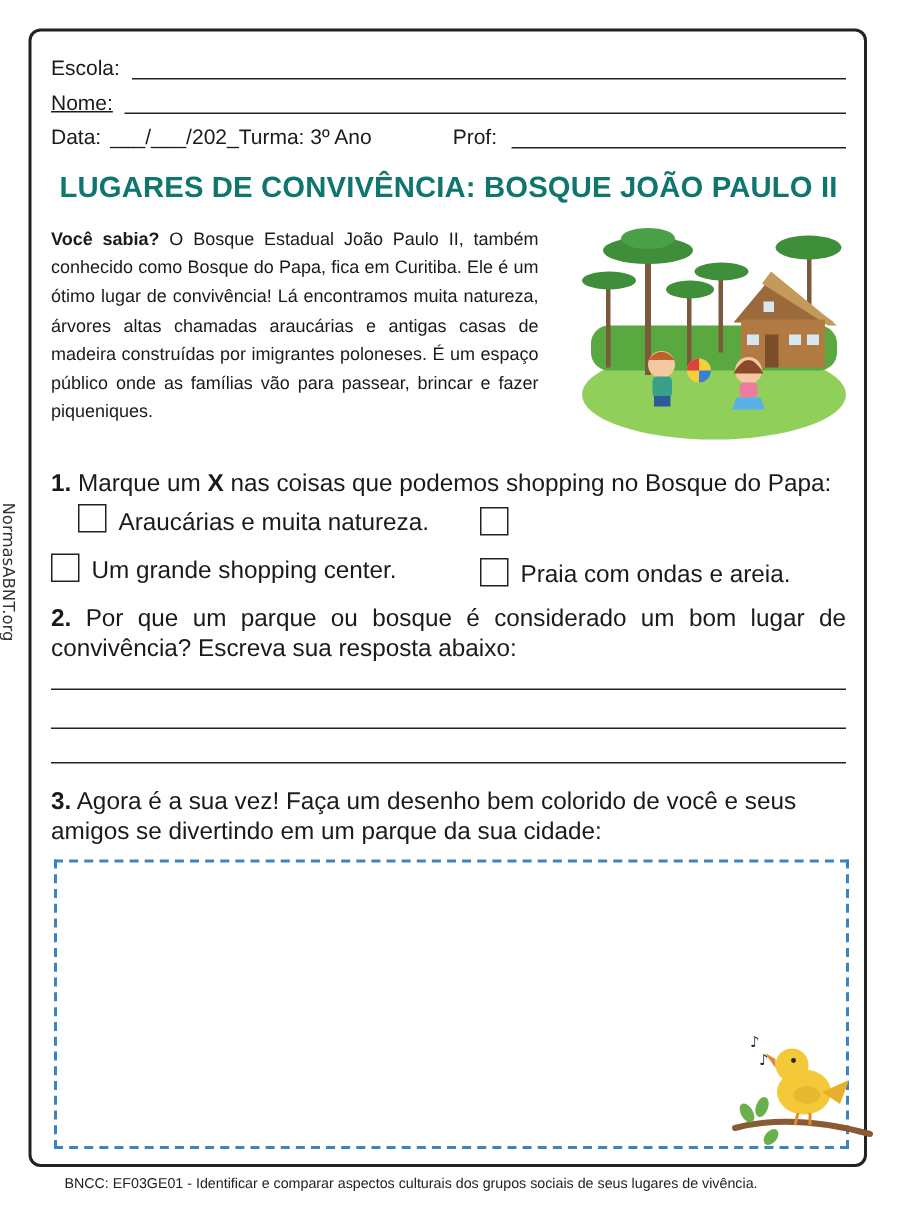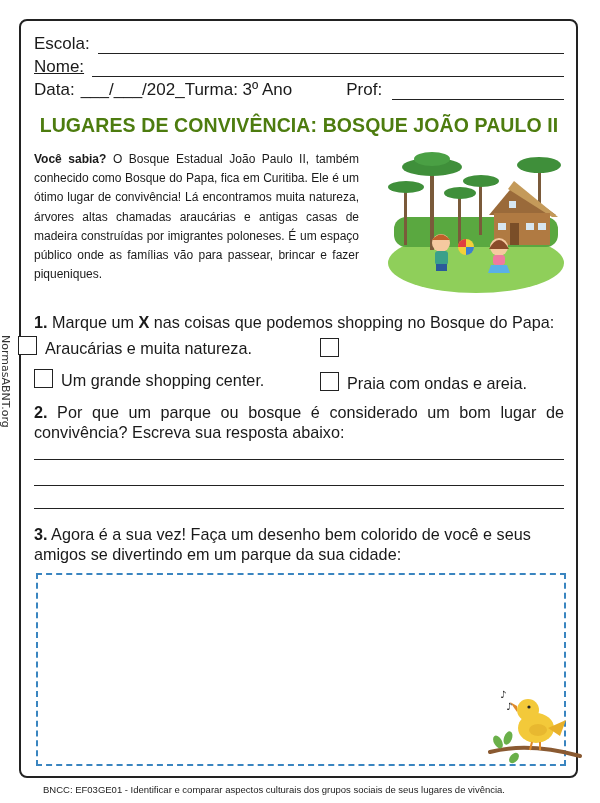--- a/index.html
+++ b/index.html
@@ -1,25 +1,25 @@
 <!DOCTYPE html>
 <html><head>
 <meta charset="utf-8">
 <style>
   html, body { margin: 0; padding: 0; background: #ffffff; }
   body { width: 600px; height: 803px; position: relative; overflow: hidden; font-family: "Liberation Sans", sans-serif; color: #1a1a1a; }
   .page-frame { position: absolute; left: 19px; top: 19px; width: 559px; height: 759px; border: 2px solid #222; border-radius: 8px; box-sizing: border-box; }
   .watermark { position: absolute; left: 0px; top: 335px; width: 14px; height: 130px; }
   .watermark span { position: absolute; left: 12px; top: 0; transform-origin: 0 0; transform: rotate(90deg); font-size: 11px; color: #333; white-space: nowrap; font-family: "DejaVu Sans", sans-serif; }
-  .header-row { position: absolute; left: 34px; font-size: 17px; display: flex; align-items: flex-end; }
+  .header-row { position: absolute; left: 34px; font-size: 14px; display: flex; align-items: flex-end; }
   .blank-line { border-bottom: 1.5px solid #222; height: 18px; }
   .row-escola { top: 34px; width: 530px; }
   .row-nome { top: 57px; width: 530px; text-decoration: underline; }
   .row-data { top: 80px; width: 530px; }
-  .title { position: absolute; left: 34px; top: 114px; width: 530px; text-align: center; font-weight: bold; font-size: 19.5px; color: #4d7c0f; letter-spacing: 0.1px; }
+  .title { position: absolute; left: 34px; top: 114px; width: 530px; text-align: center; font-weight: bold; font-size: 19.5px; color: #0f766e; letter-spacing: 0.1px; }
   .intro { position: absolute; left: 34px; top: 150px; width: 325px; font-size: 12px; line-height: 19.2px; text-align: justify; }
   .intro b { font-weight: bold; }
   .illustration { position: absolute; left: 386px; top: 145px; width: 180px; height: 150px; }
   .q-text { position: absolute; left: 34px; font-size: 16.2px; line-height: 20px; width: 530px; }
   .q-text b { font-weight: bold; }
   .q1 { top: 312px; }
   .option { position: absolute; display: flex; align-items: flex-start; font-size: 16.2px; line-height: 18px; }
   .checkbox { width: 19px; height: 19px; border: 1.5px solid #222; box-sizing: border-box; margin-right: 8px; flex-shrink: 0; background: #fff; }
   .q2 { top: 402px; text-align: justify; text-align-last: left; }
   .answer-line { position: absolute; left: 34px; width: 530px; border-bottom: 1.5px solid #222; }
@@ -97,21 +97,21 @@
   <g>
     <circle cx="113" cy="102" r="9" fill="#f5c9a0"></circle>
     <path d="M103 104 Q113 86 123 104" fill="#8a4a2a"></path>
     <rect x="107" y="110" width="12" height="10" rx="3" fill="#ef7aa0"></rect>
     <polygon points="105,120 121,120 124,128 102,128" fill="#5ab0e8"></polygon>
   </g>
 </svg>
 
 <div class="q-text q1"><b>1.</b><span> Marque um </span><b>X</b><span> nas coisas que podemos shopping no Bosque do Papa:</span></div>
 
-<div class="option" style="left:18px; top:336px; width:260px;">
+<div class="option" style="left:52px; top:336px; width:260px;">
   <span class="checkbox"></span>
   <span style="padding-top:3px;">Araucárias e muita natureza.</span>
 </div>
 <div class="option" style="left:320px; top:336px; width:240px;">
   <span class="checkbox" style="margin-top:2px;"></span>
 </div>
 <div class="option" style="left:34px; top:369px; width:260px;">
   <span class="checkbox"></span>
   <span style="padding-top:2px;">Um grande shopping center.</span>
 </div>

